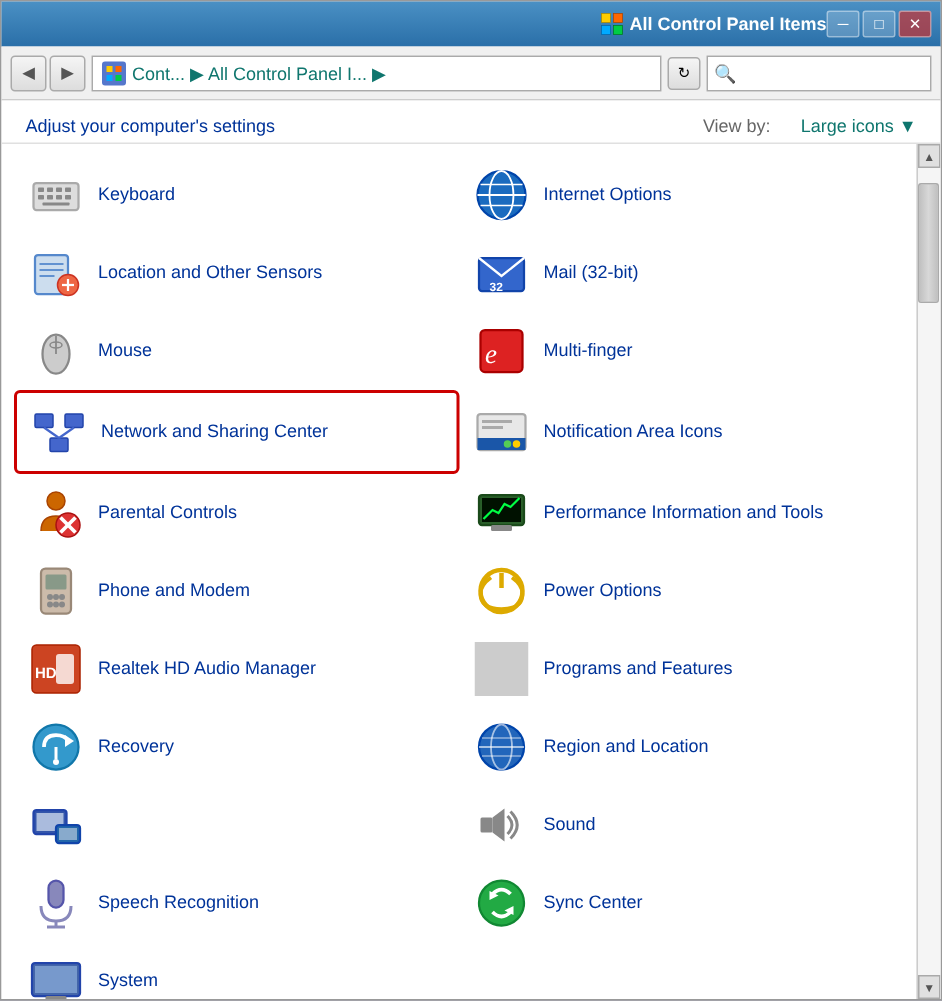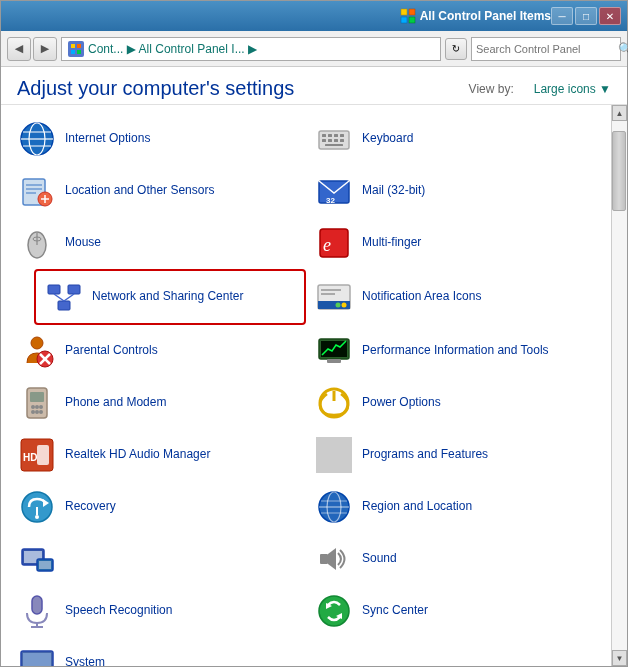--- a/index.html
+++ b/index.html
@@ -152,21 +152,21 @@
       overflow: hidden;
     }
     .content-header {
       padding: 10px 16px 4px 16px;
       display: flex;
       align-items: center;
       justify-content: space-between;
       border-bottom: 1px solid #e0e0e0;
     }
     .content-title {
-      font-size: 20px;
+      font-size: 12px;
       color: #003399;
       font-weight: normal;
     }
     .view-by {
       display: flex;
       align-items: flex-end;
       gap: 20px;
       font-size: 12px;
       color: #333;
     }
@@ -196,21 +196,20 @@
       align-items: center;
       padding: 8px 10px;
       gap: 10px;
       cursor: pointer;
       border-radius: 3px;
       min-height: 52px;
     }
     .grid-item.highlighted {
       border: 2px solid #cc0000;
       border-radius: 4px;
-      margin-left: 25px;
     }
     .item-label {
       font-size: 12px;
       color: #003399;
       line-height: 1.3;
       text-align: left;
     }
     
     .scrollbar {
       width: 16px;
@@ -296,69 +295,68 @@
           <rect x="1" y="1" width="4" height="4" fill="#ffcc00"></rect>
           <rect x="7" y="1" width="4" height="4" fill="#ff6600"></rect>
           <rect x="1" y="7" width="4" height="4" fill="#00aaff"></rect>
           <rect x="7" y="7" width="4" height="4" fill="#00cc44"></rect>
         </svg>
       </div>
       <span>Cont... ▶ All Control Panel I... ▶</span>
     </div>
     <div class="refresh-btn">↻</div>
     <div class="search-box">
-      <input class="search-input" type="text" placeholder="Search Control Panel" style="">
       <span class="search-icon-btn">🔍</span>
     </div>
   </div>
 
   <div class="main-content">
     <div class="content-header">
       <span class="content-title">Adjust your computer's settings</span>
       <div class="view-by">
         <span class="view-by-label">View by:</span>
         <span class="view-by-value">Large icons ▼</span>
       </div>
     </div>
 
     <div class="items-container">
       <div class="items-grid" id="items-grid">
 
       <div class="grid-item">
-            <div class="icon-box">
-              <svg width="36" height="36" viewBox="0 0 36 36">
-                <circle cx="18" cy="18" r="16" fill="#1a6bbf" stroke="#0044aa" stroke-width="1.5"></circle>
-                <ellipse cx="18" cy="18" rx="8" ry="16" fill="none" stroke="white" stroke-width="1.2"></ellipse>
-                <line x1="2" y1="18" x2="34" y2="18" stroke="white" stroke-width="1.2"></line>
-                <line x1="4" y1="11" x2="32" y2="11" stroke="white" stroke-width="1"></line>
-                <line x1="4" y1="25" x2="32" y2="25" stroke="white" stroke-width="1"></line>
-              </svg>
-            </div>
-            <span class="item-label">Internet Options</span>
-          </div>
-          <div class="grid-item">
             <div class="icon-box">
               <svg width="36" height="36" viewBox="0 0 36 36">
                 <rect x="3" y="10" width="30" height="18" rx="2" fill="#ddd" stroke="#aaa" stroke-width="1.5"></rect>
                 <rect x="6" y="13" width="4" height="3" rx="0.5" fill="#888"></rect>
                 <rect x="12" y="13" width="4" height="3" rx="0.5" fill="#888"></rect>
                 <rect x="18" y="13" width="4" height="3" rx="0.5" fill="#888"></rect>
                 <rect x="24" y="13" width="4" height="3" rx="0.5" fill="#888"></rect>
                 <rect x="6" y="18" width="4" height="3" rx="0.5" fill="#888"></rect>
                 <rect x="12" y="18" width="4" height="3" rx="0.5" fill="#888"></rect>
                 <rect x="18" y="18" width="4" height="3" rx="0.5" fill="#888"></rect>
                 <rect x="24" y="18" width="4" height="3" rx="0.5" fill="#888"></rect>
                 <rect x="9" y="23" width="18" height="2" rx="0.5" fill="#888"></rect>
               </svg>
             </div>
             <span class="item-label">Keyboard</span>
           </div>
           <div class="grid-item">
             <div class="icon-box">
               <svg width="36" height="36" viewBox="0 0 36 36">
+                <circle cx="18" cy="18" r="16" fill="#1a6bbf" stroke="#0044aa" stroke-width="1.5"></circle>
+                <ellipse cx="18" cy="18" rx="8" ry="16" fill="none" stroke="white" stroke-width="1.2"></ellipse>
+                <line x1="2" y1="18" x2="34" y2="18" stroke="white" stroke-width="1.2"></line>
+                <line x1="4" y1="11" x2="32" y2="11" stroke="white" stroke-width="1"></line>
+                <line x1="4" y1="25" x2="32" y2="25" stroke="white" stroke-width="1"></line>
+              </svg>
+            </div>
+            <span class="item-label">Internet Options</span>
+          </div>
+          <div class="grid-item">
+            <div class="icon-box">
+              <svg width="36" height="36" viewBox="0 0 36 36">
                 <rect x="4" y="6" width="22" height="26" rx="2" fill="#ccddee" stroke="#5588cc" stroke-width="1.5"></rect>
                 <line x1="7" y1="12" x2="23" y2="12" stroke="#5588cc" stroke-width="1.2"></line>
                 <line x1="7" y1="16" x2="23" y2="16" stroke="#5588cc" stroke-width="1.2"></line>
                 <line x1="7" y1="20" x2="17" y2="20" stroke="#5588cc" stroke-width="1.2"></line>
                 <circle cx="26" cy="26" r="7" fill="#ee6644" stroke="#cc3322" stroke-width="1"></circle>
                 <line x1="26" y1="22" x2="26" y2="30" stroke="white" stroke-width="1.5"></line>
                 <line x1="22" y1="26" x2="30" y2="26" stroke="white" stroke-width="1.5"></line>
               </svg>
             </div>
             <span class="item-label">Location and Other Sensors</span>

